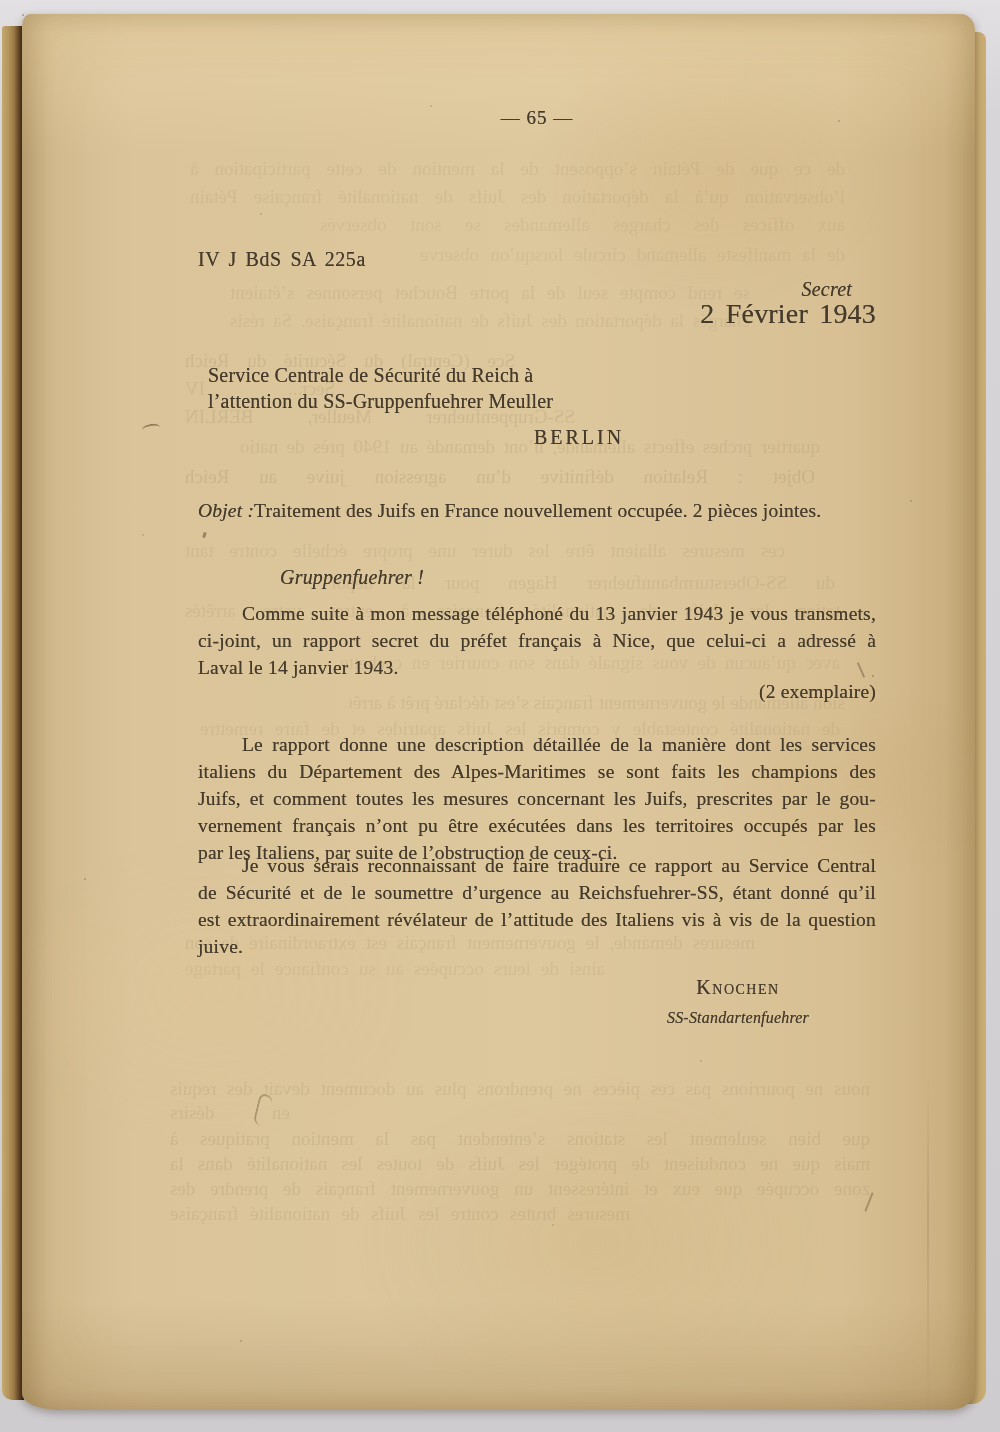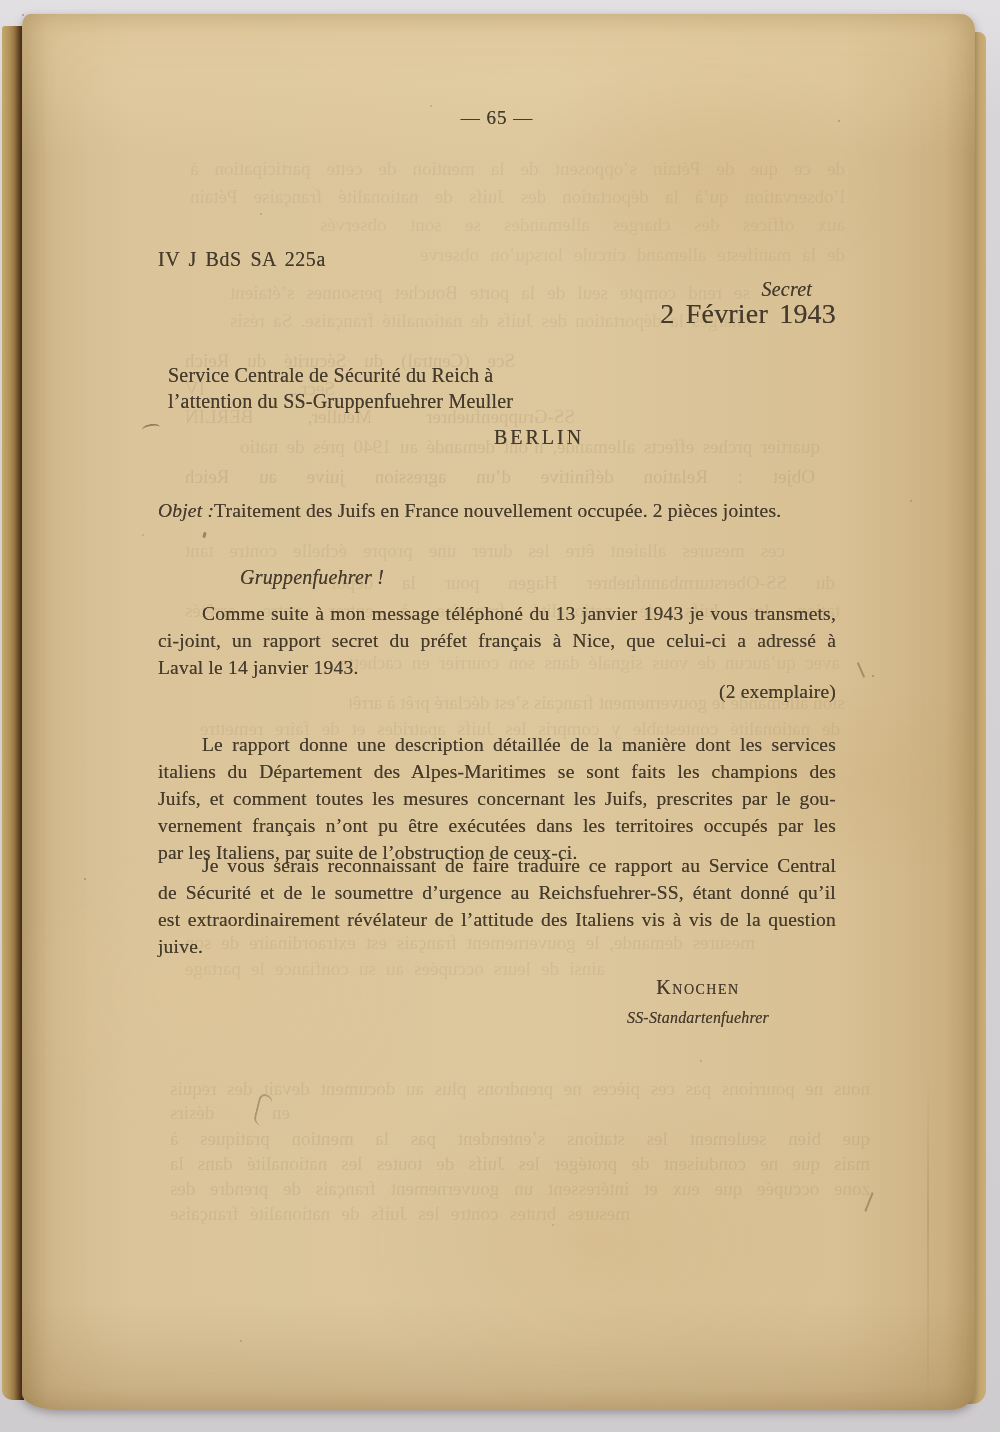--- a/index.html
+++ b/index.html
@@ -36,21 +36,21 @@
           radial-gradient(200px 140px at 88% 55%,rgba(195,160,100,.15),rgba(0,0,0,0) 70%);}
   .speckles{position:absolute;left:0;top:0;width:2px;height:2px;border-radius:50%;
             background:rgba(130,100,60,.55);
             box-shadow:62px 864px 0 rgba(130,100,60,.5), 816px 106px 0 rgba(130,100,60,.45),
                        238px 199px 0 rgba(130,100,60,.35), 850px 661px 0 rgba(110,85,50,.5),
                        218px 1326px 0 rgba(130,100,60,.4), 678px 1046px 0 rgba(130,100,60,.35),
                        408px 91px 0 rgba(130,100,60,.3), 888px 486px 0 rgba(130,100,60,.4),
                        530px 1210px 0 rgba(130,100,60,.3), 120px 520px 0 rgba(130,100,60,.3);}
   
   .ink{position:absolute;color:#453b2c;text-shadow:0 0 .6px rgba(70,58,42,.75);
-       font-size:19.5px;line-height:27px;letter-spacing:.2px;}
+       font-size:19.5px;line-height:27px;letter-spacing:.2px;margin-left:40px;}
   .content{position:absolute;left:158px;top:0;width:678px;height:100%;}
   .pagenum{top:104px;left:0;width:678px;text-align:center;font-size:19px;letter-spacing:1px;}
   .ref{top:246px;left:0;font-size:20px;letter-spacing:.6px;word-spacing:3px;}
   .secret{top:276px;left:0;width:678px;text-align:right;padding-right:24px;box-sizing:border-box;
           font-style:italic;font-size:20px;}
   .date{top:300px;left:0;width:678px;text-align:right;font-size:28px;word-spacing:4px;}
   .addr{top:362px;left:10px;width:678px;font-size:20px;line-height:26px;}
   .berlin{top:424px;left:42px;width:678px;text-align:center;font-size:20px;letter-spacing:3px;}
   .objet{top:497px;left:0;width:678px;}
   .objet .lbl{font-style:italic;}

